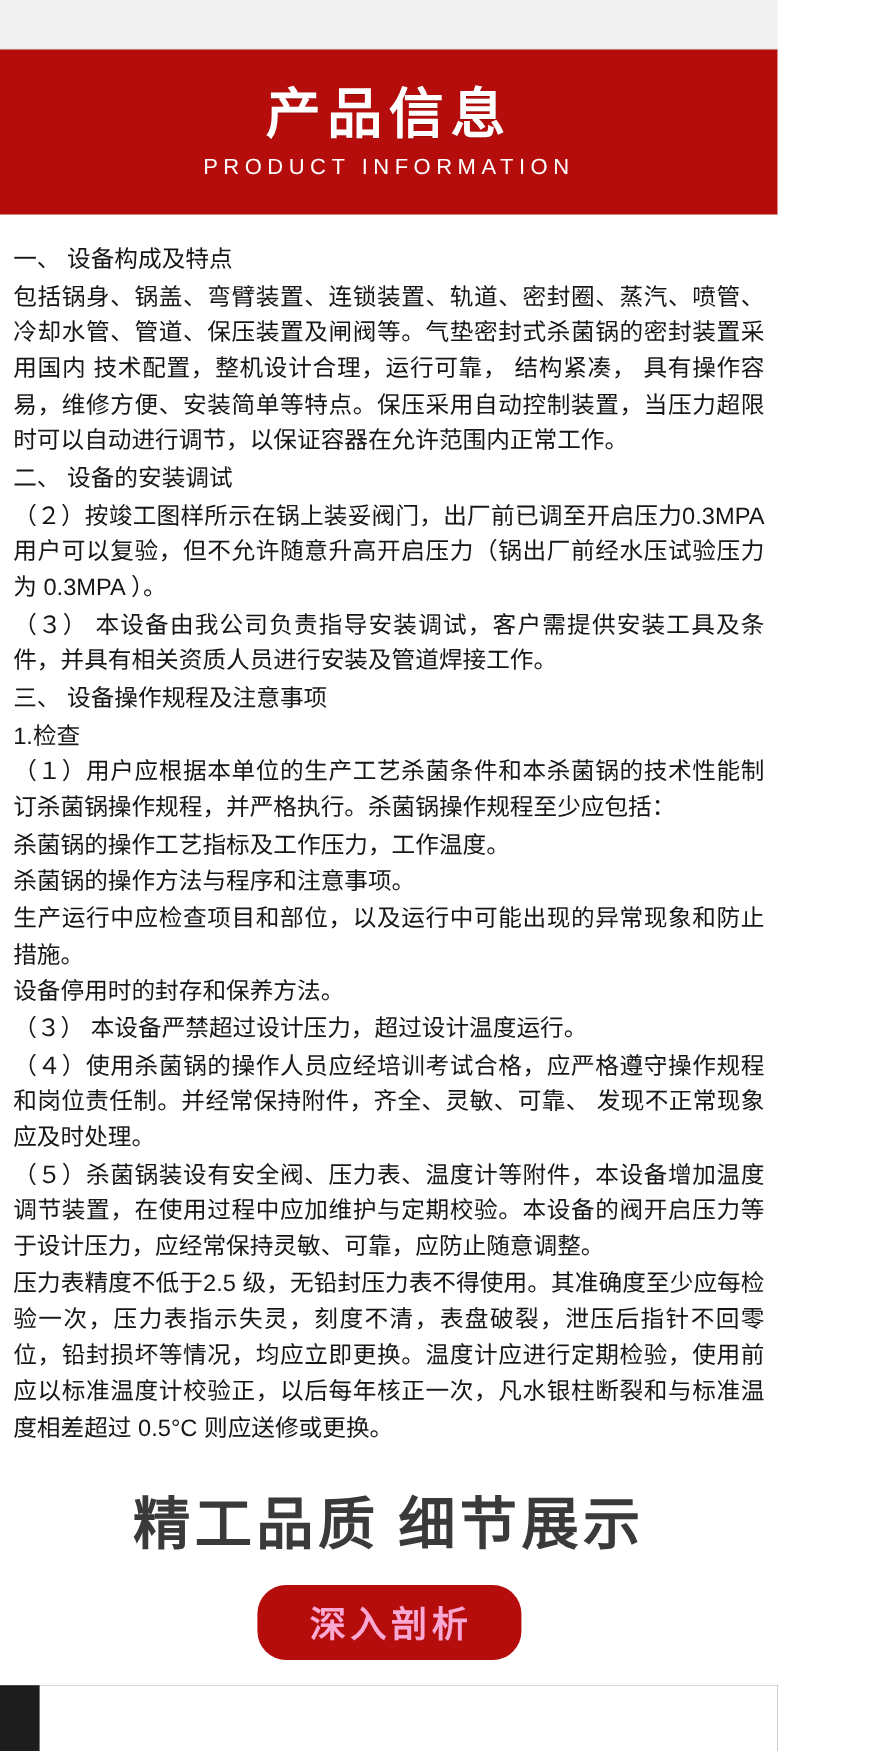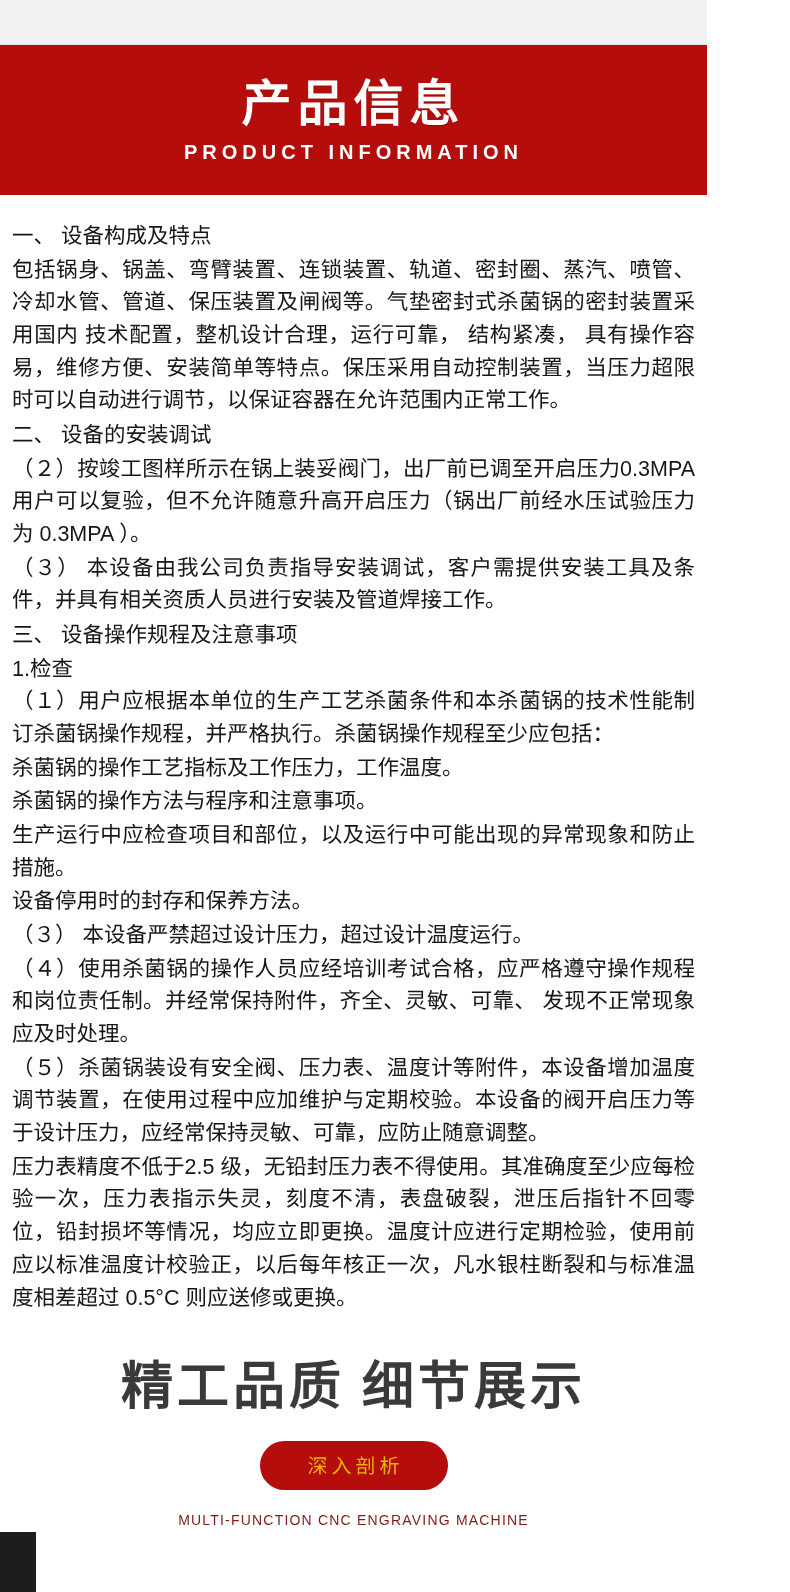--- a/index.html
+++ b/index.html
@@ -39,21 +39,21 @@
     font-size: 50px;
     font-weight: bold;
     letter-spacing: 6px;
     line-height: 1.15;
     text-shadow: 0 1px 0 rgba(0,0,0,0.15);
   }
   .banner-sub {
     margin-top: 8px;
     font-size: 20px;
     letter-spacing: 5px;
-    font-weight: bold;
+    font-weight: normal;
   }
   
   .content {
     padding: 23px 12px 0 12px;
     font-size: 21.5px;
     line-height: 1.52;
     color: #161616;
     text-align: justify;
   }
   .content p {
@@ -76,23 +76,23 @@
     font-weight: bold;
     color: #3a3a3a;
     letter-spacing: 4px;
     font-family: "Liberation Serif", "DejaVu Serif", serif;
     text-align: center;
   }
   .promo-btn {
     display: inline-block;
     margin-top: 22px;
     background: #b50c0c;
-    color: #eab308;
-    font-size: 20px;
-    font-weight: normal;
+    color: #f9a8d4;
+    font-size: 33px;
+    font-weight: bold;
     letter-spacing: 4px;
     border-radius: 26px;
     padding: 9px 44px 11px 48px;
     border: none;
     cursor: pointer;
   }
   .promo-en {
     margin-top: 22px;
     font-size: 14px;
     color: #7f1d1d;

